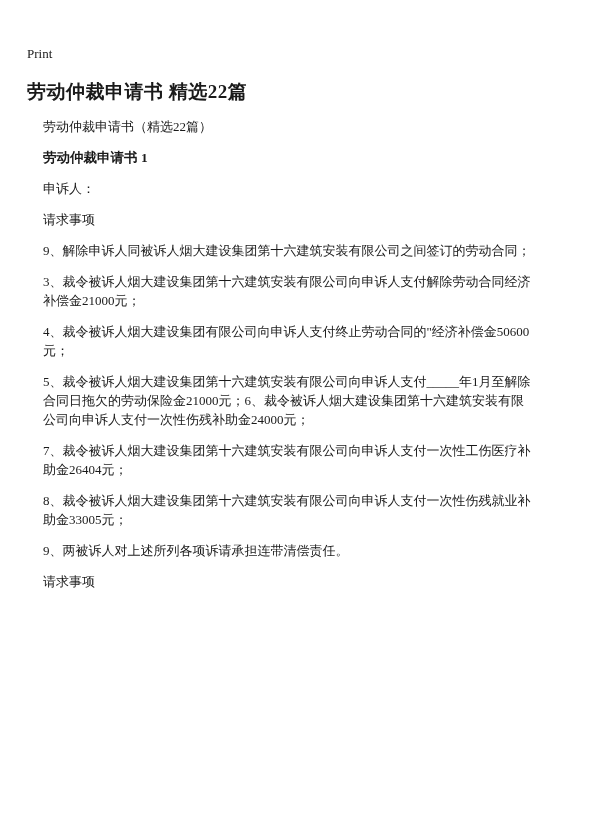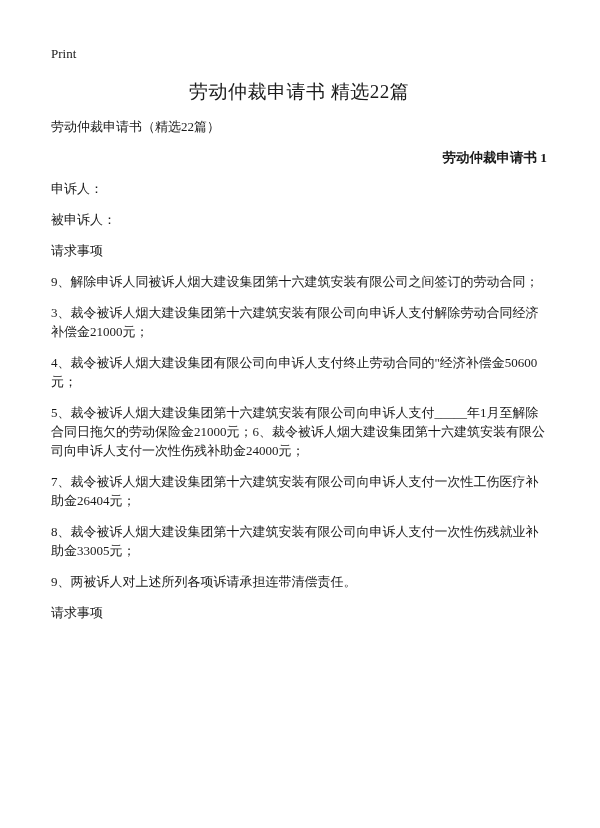--- a/index.html
+++ b/index.html
@@ -11,70 +11,68 @@
     width: 600px;
     height: 828px;
     overflow: hidden;
     font-family: "Liberation Serif", "DejaVu Serif", serif;
     color: #1a1a1a;
   }
   .page {
     box-sizing: border-box;
     width: 600px;
     height: 716px;
-    padding: 44px 53px 40px 51px;
+    padding: 44px 53px 40px 27px;
     background: #ffffff;
   }
   .print-link {
     font-size: 13px;
     line-height: 16px;
     color: #1a1a1a;
     display: inline-block;
     cursor: pointer;
   }
   .doc-title {
     font-size: 19px;
-    font-weight: normal;
-    text-align: center;
+    font-weight: bold;
+    text-align: left;
     margin: 17px 0 10px 0;
     line-height: 26px;
     letter-spacing: 0.5px;
   }
   .doc p {
-    margin: 12px 0;
+    margin: 12px 16px;
     font-size: 13px;
     line-height: 19px;
     text-align: left;
     word-break: break-all;
   }
   .doc p.section-heading {
     font-weight: bold;
     font-size: 13.5px;
-    text-align: right;
   }
 </style>
 </head>
 <body>
 
 <div class="page">
 
   <span class="print-link">Print</span>
 
   <div class="doc-title">劳动仲裁申请书 精选22篇</div>
 
   <div class="doc">
 
     <p>劳动仲裁申请书（精选22篇）</p>
 
 
     <p class="section-heading">劳动仲裁申请书 1</p>
 
     <p>申诉人：</p>
 
-    <p>被申诉人：</p>
 
     <p>请求事项</p>
 
     <p>9、解除申诉人同被诉人烟大建设集团第十六建筑安装有限公司之间签订的劳动合同；</p>
 
 
     <p>3、裁令被诉人烟大建设集团第十六建筑安装有限公司向申诉人支付解除劳动合同经济补偿金21000元；</p>
 
     <p>4、裁令被诉人烟大建设集团有限公司向申诉人支付终止劳动合同的"经济补偿金50600元；</p>
 

